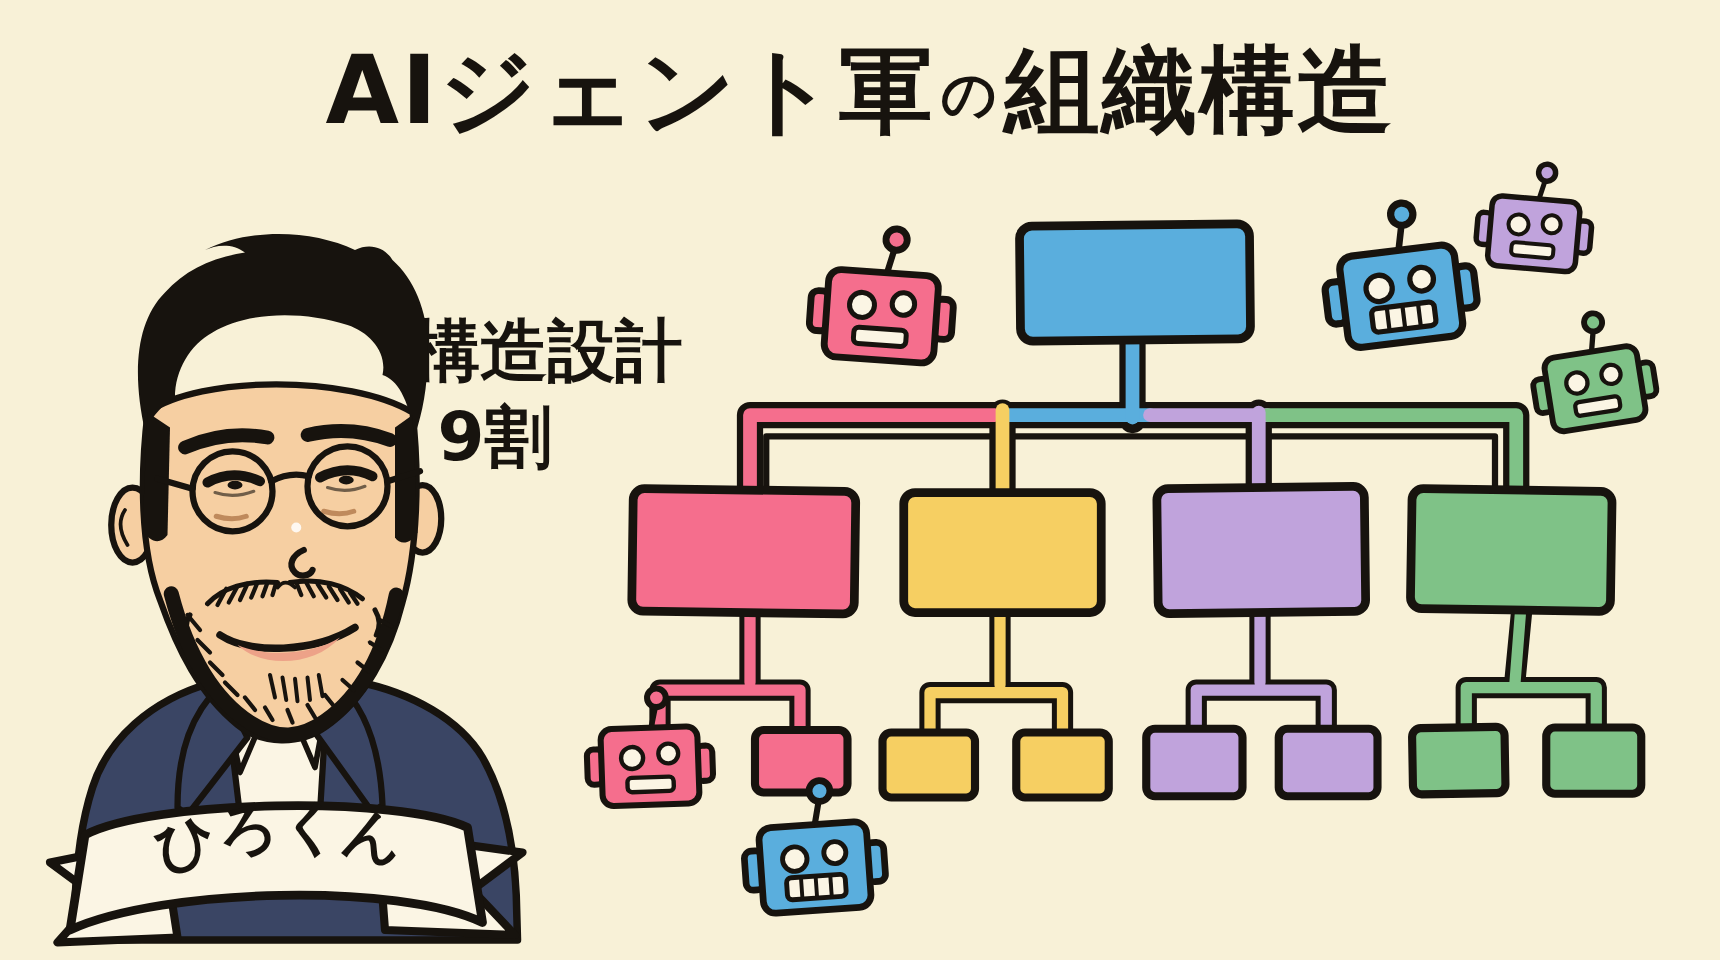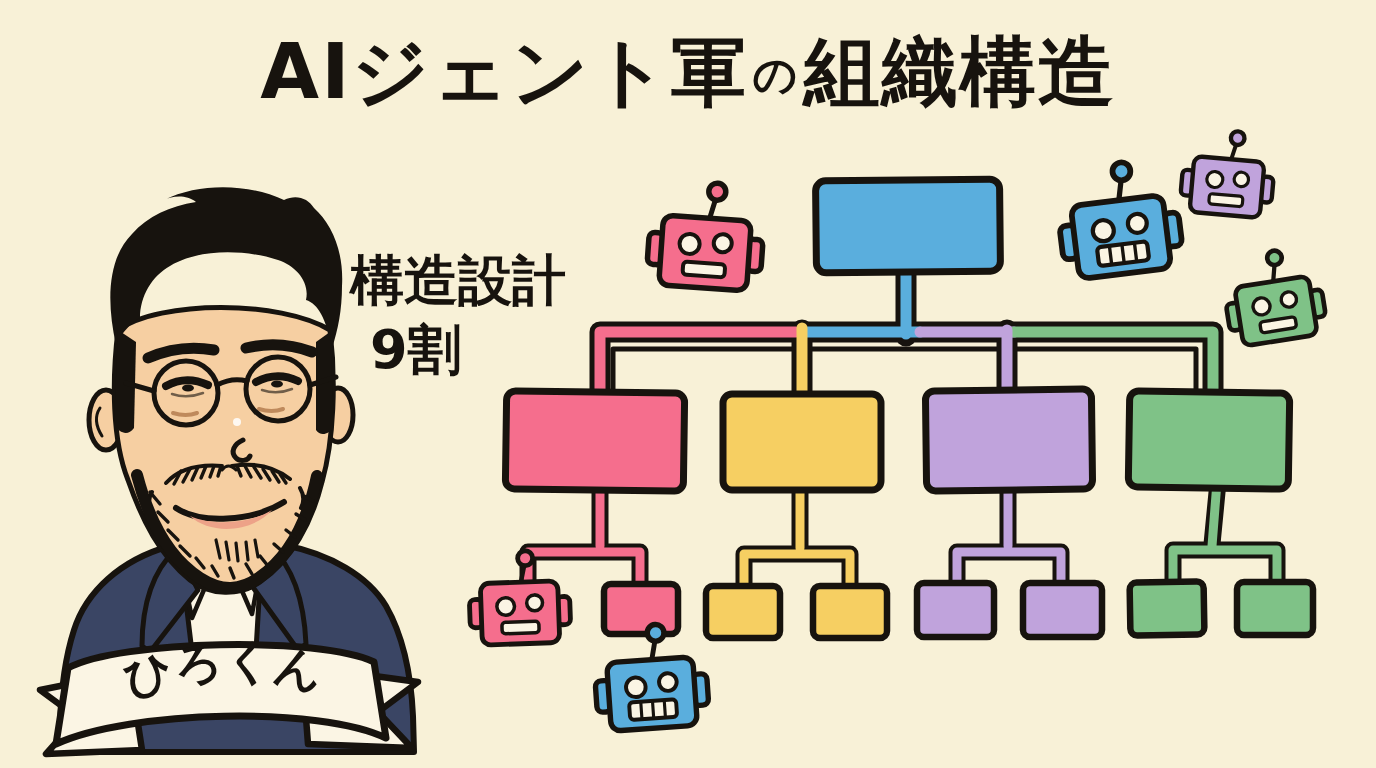--- a/index.html
+++ b/index.html
@@ -8,21 +8,21 @@
     --lip:#eda288; --cheek:#bf8a5c;
   }
   html,body{margin:0;padding:0;}
   body{width:1376px;height:768px;overflow:hidden;background:var(--bg);
        font-family:"DejaVu Sans","Liberation Sans",sans-serif;}
   .stage{position:relative;width:1376px;height:598px;background:var(--bg);}
   .stage > svg{position:absolute;left:0;top:0;}
   .title{position:absolute;left:0;top:22px;width:100%;text-align:center;
          color:var(--ink);font-weight:800;font-size:76px;letter-spacing:2px;white-space:nowrap;}
   .title .particle{font-size:44px;position:relative;top:-8px;padding:0 4px;}
-  .annotation{position:absolute;left:350px;top:246px;color:var(--ink);
+  .annotation{position:absolute;left:330px;top:246px;color:var(--ink);
               font-weight:700;font-size:54px;line-height:1.28;}
   .annotation .line2{margin-left:20px;}
   .banner-label{font-size:47px;font-weight:700;fill:var(--ink);
                 font-family:"DejaVu Sans","Liberation Sans",sans-serif;}
   
   .tubeB{fill:none;stroke:var(--ink);stroke-width:21;stroke-linejoin:round;stroke-linecap:round;}
   .tubeB2{fill:none;stroke:var(--ink);stroke-width:17;stroke-linejoin:round;stroke-linecap:round;}
   .tubeC{fill:none;stroke-width:11;stroke-linejoin:round;stroke-linecap:round;}
   .tubeC2{fill:none;stroke-width:9;stroke-linejoin:round;stroke-linecap:round;}
   .sketch{fill:none;stroke:var(--ink);stroke-width:5;stroke-linejoin:round;stroke-linecap:round;}

